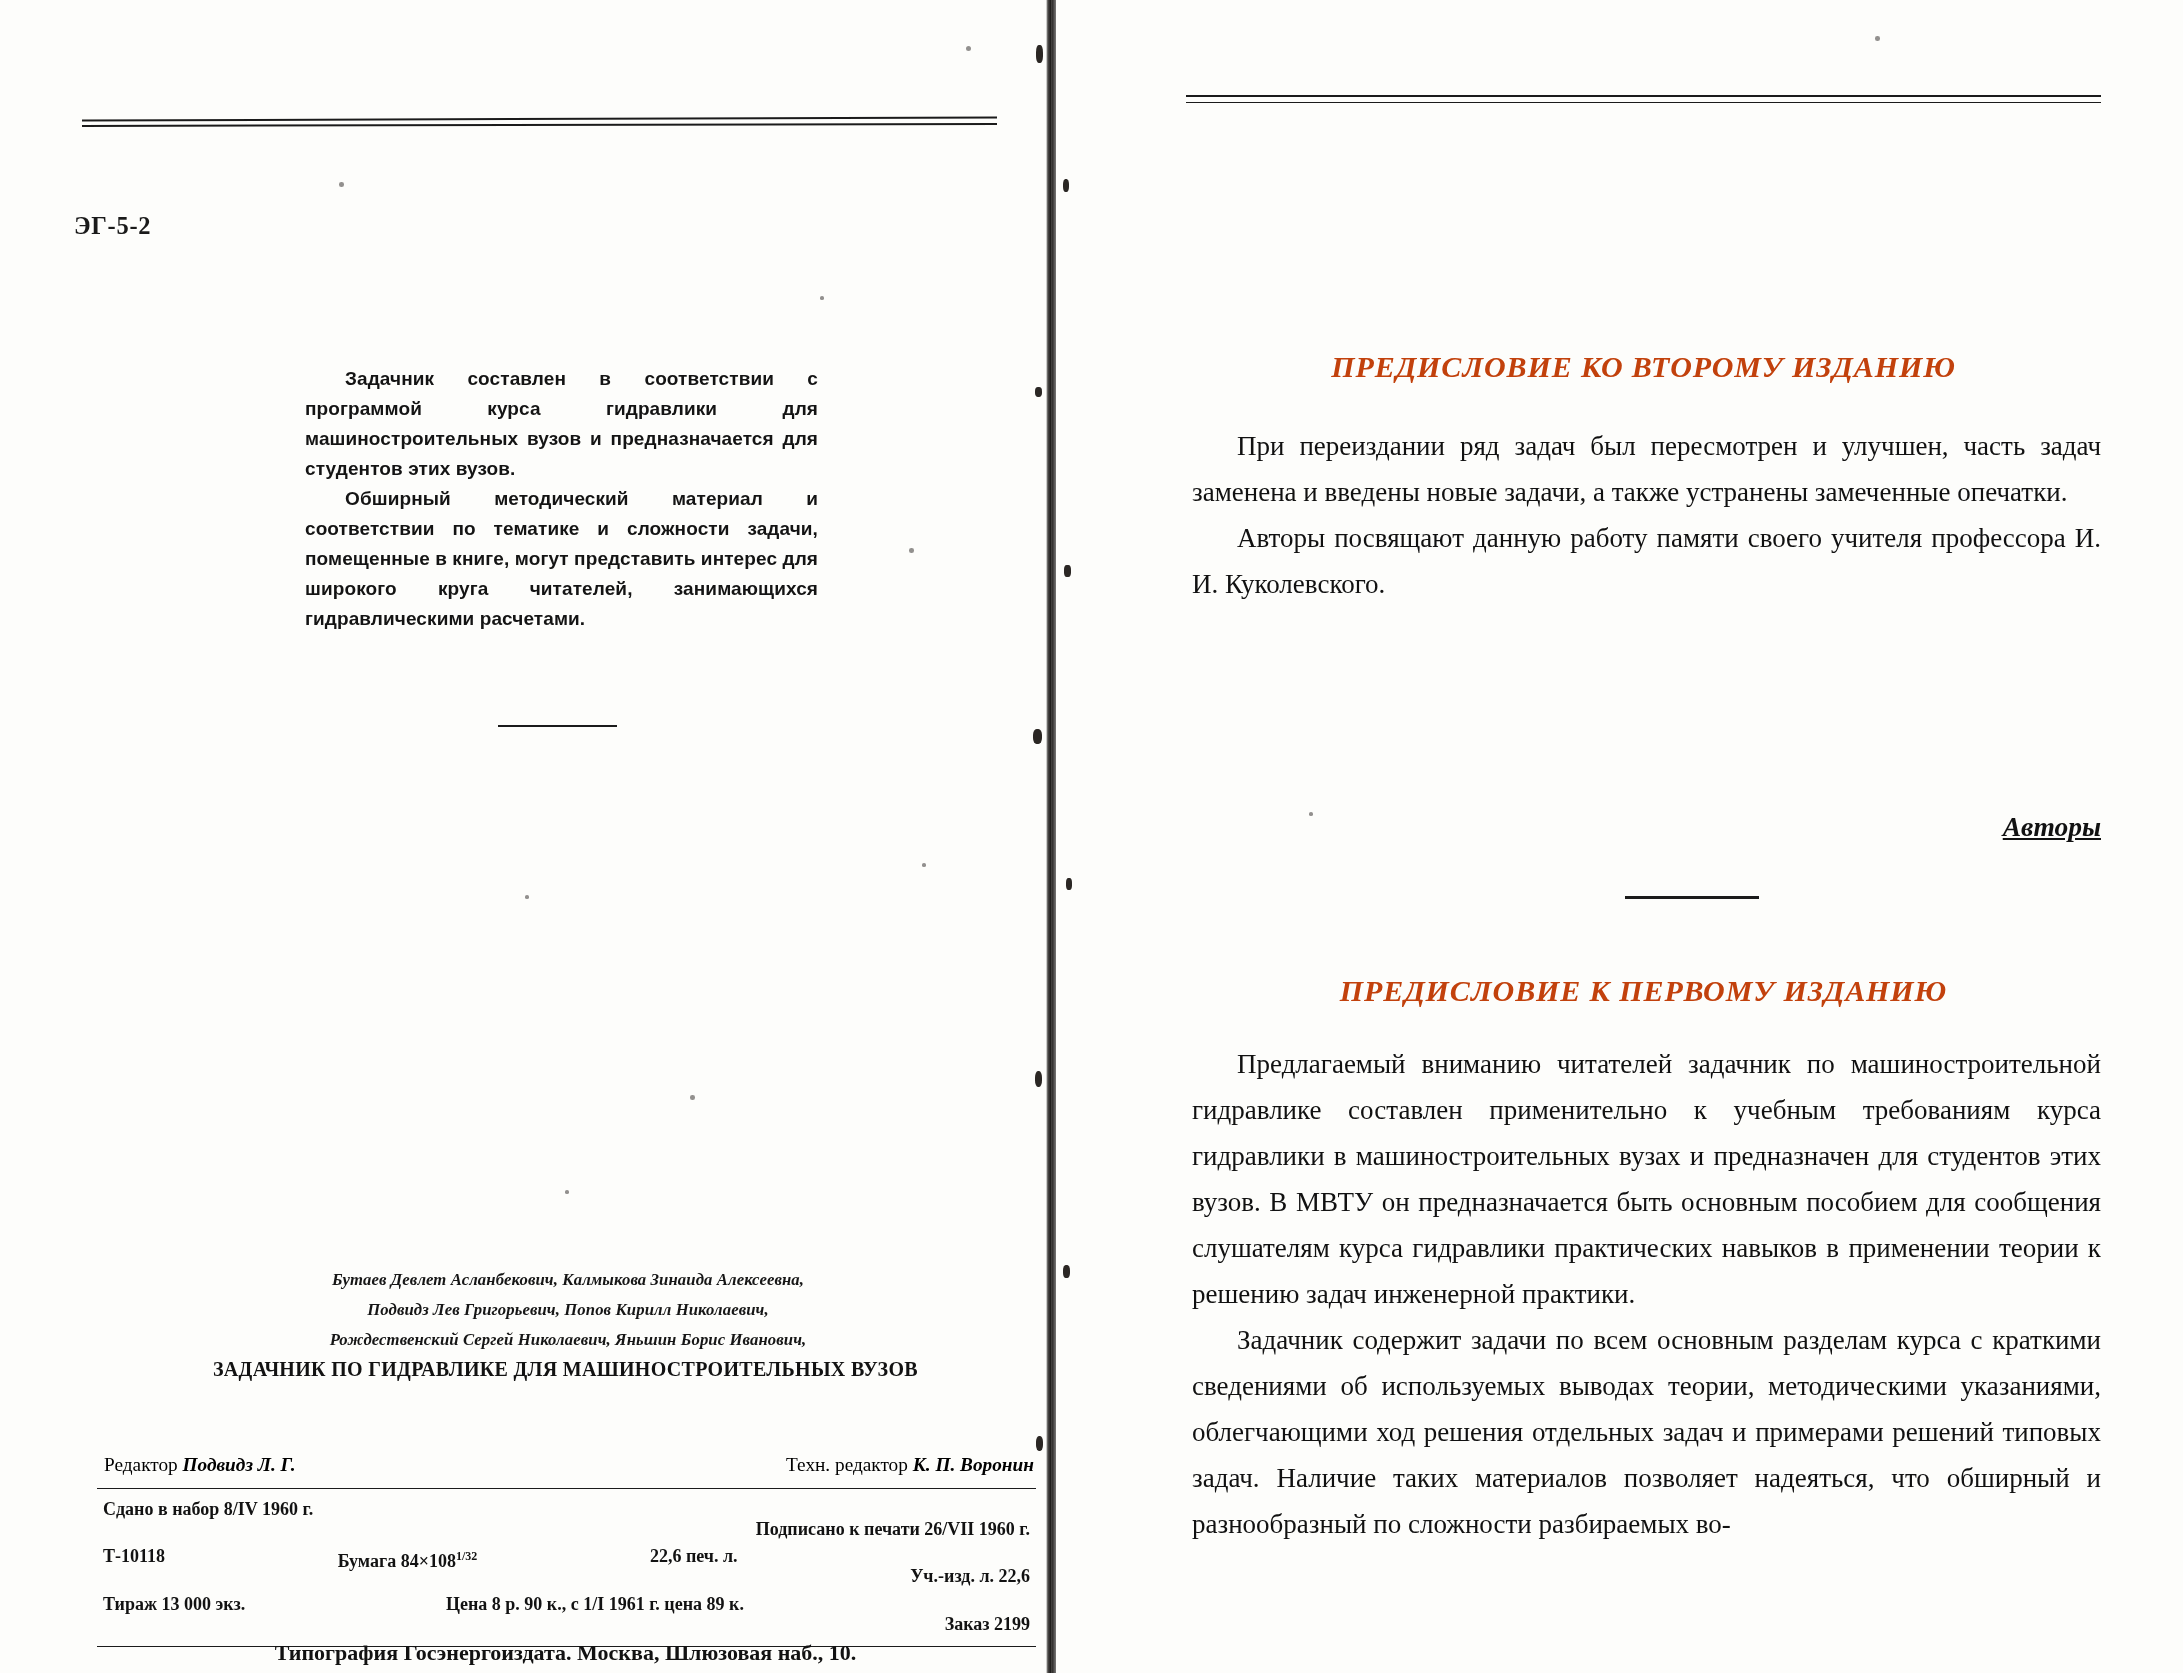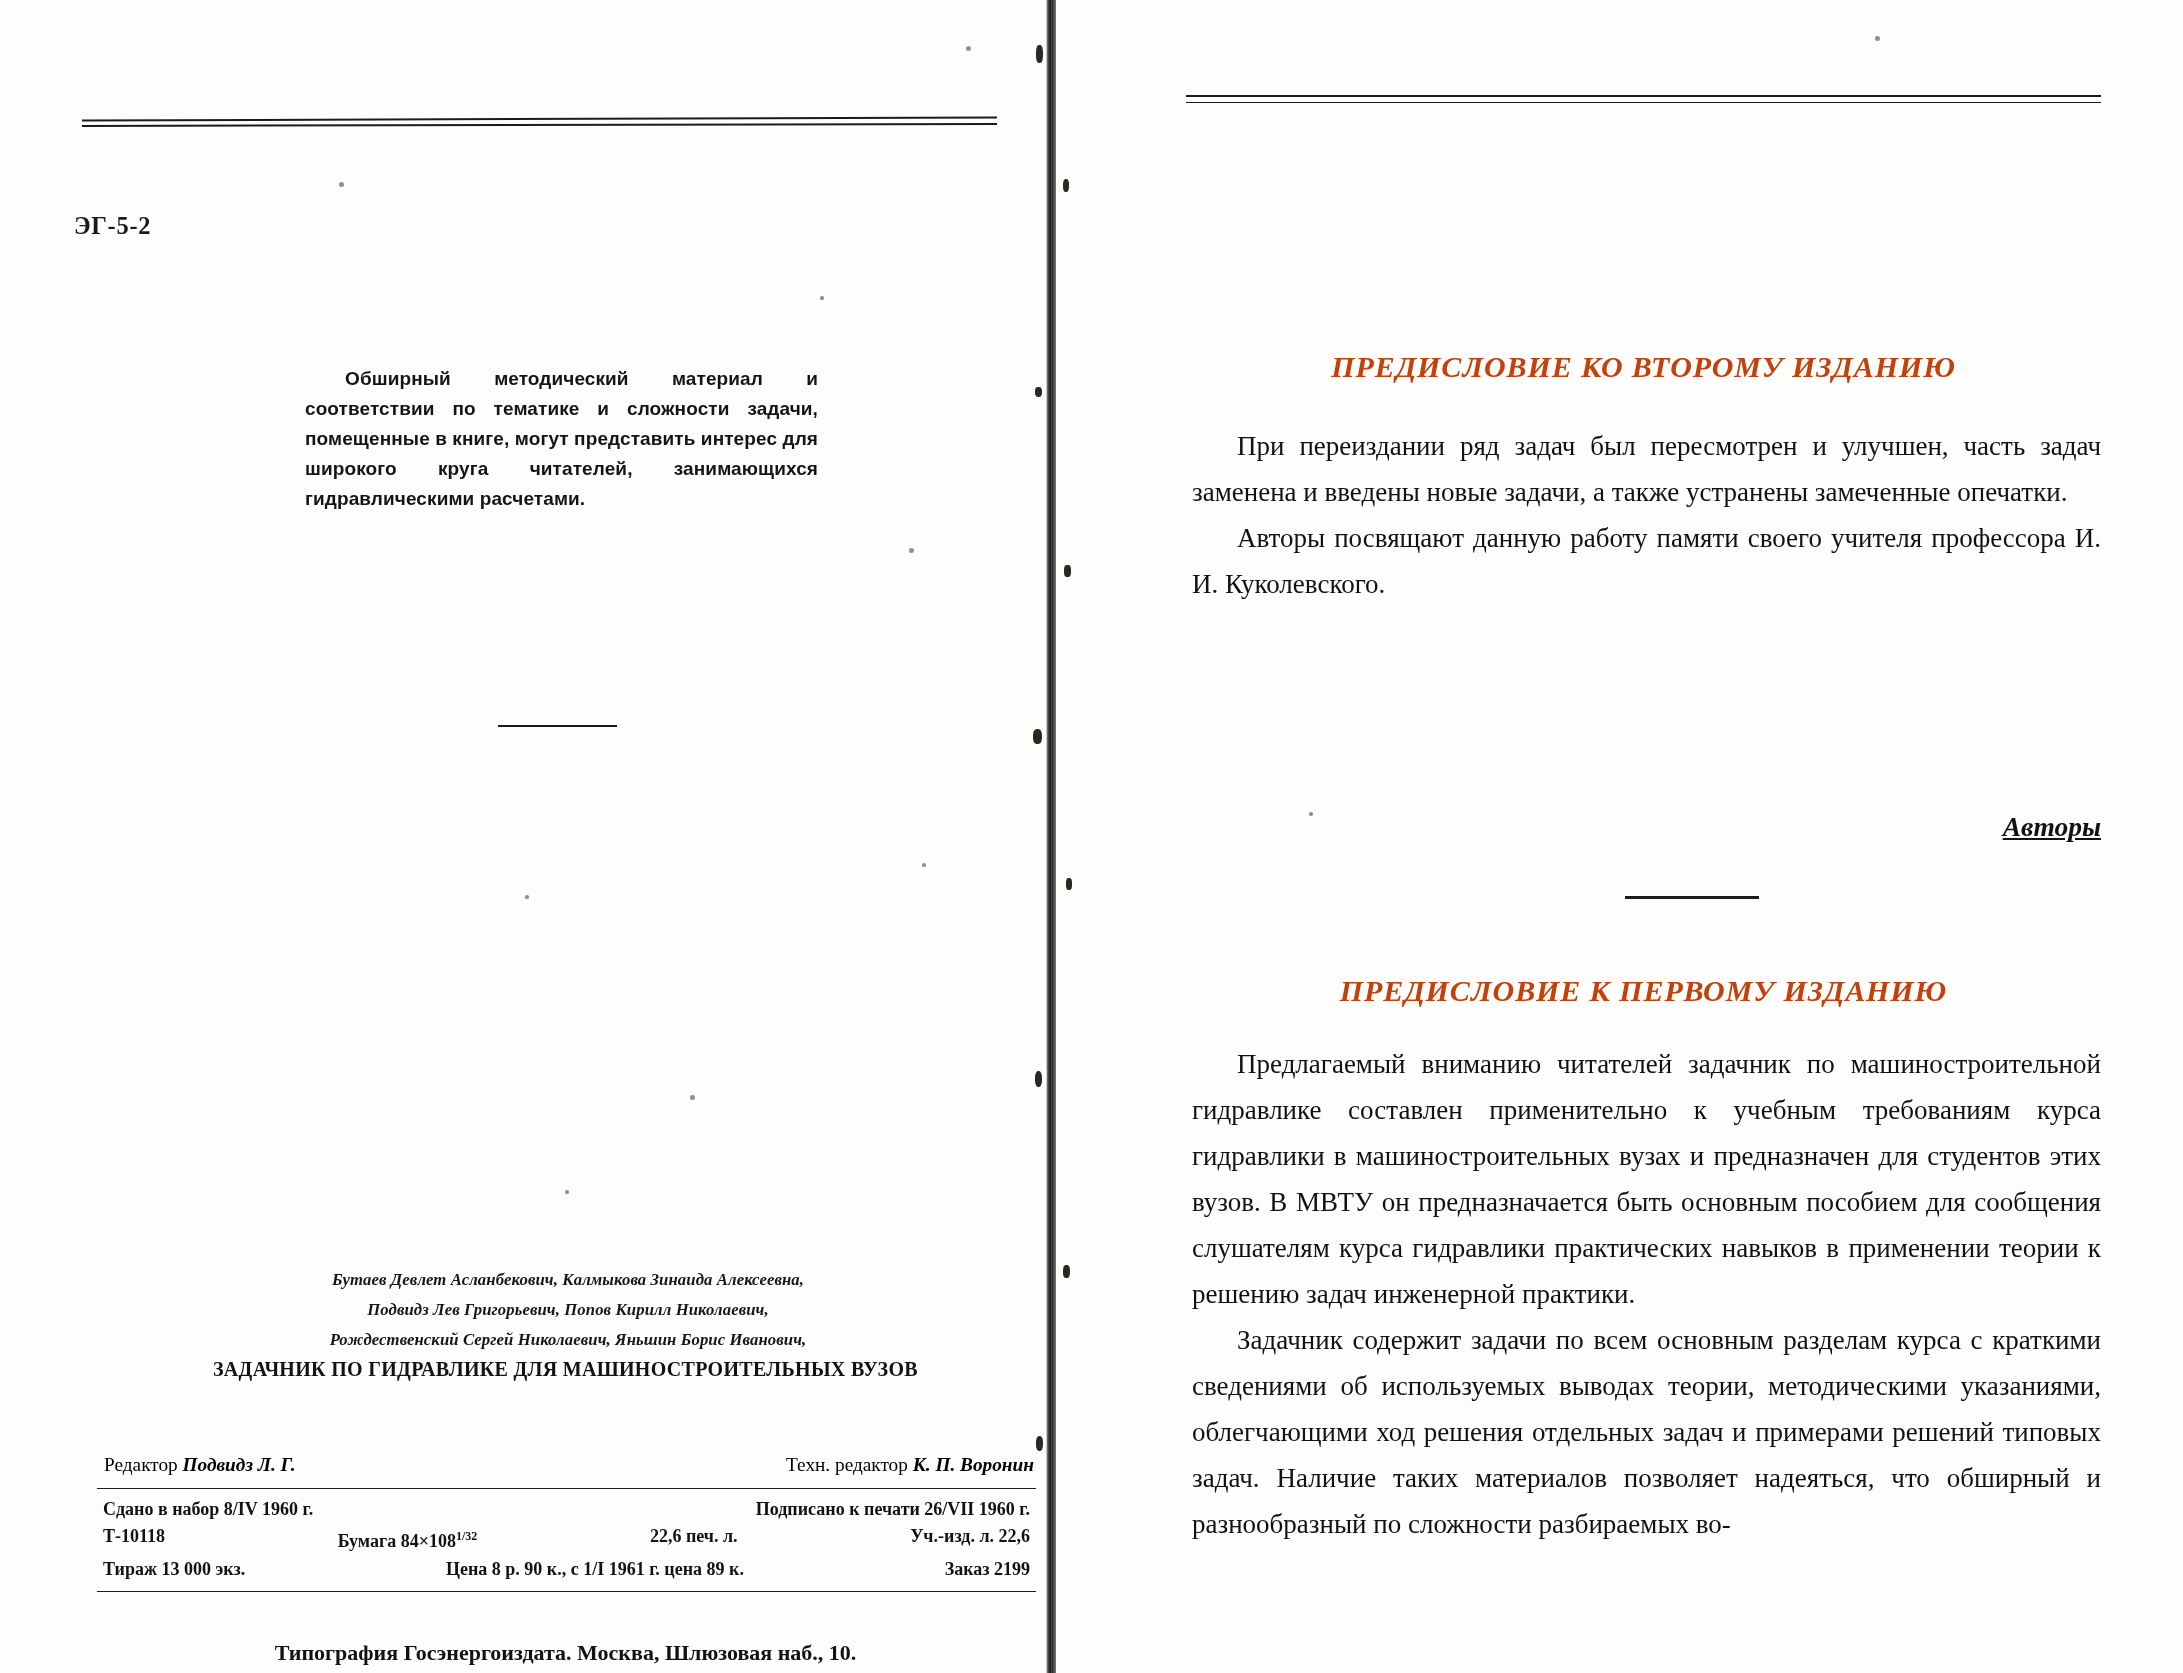--- a/index.html
+++ b/index.html
@@ -179,21 +179,21 @@
     color: #121212;
   }
   .imprint-table .irow {
     display: flex;
     justify-content: space-between;
     line-height: 27.5px;
     padding: 0 6px;
   }
   .imprint-table .irow .c1 { flex: 0 0 auto; }
   .imprint-table .irow .c2 { flex: 0 0 auto; }
-  .imprint-table .irow .c3 { flex: 0 0 auto; }
+  .imprint-table .irow .c3 { flex: 0 0 auto; margin-top: 20px; }
   .imprint-table .r1 .c1 { margin-right: 15px; }
   .sup { font-size: 12px; vertical-align: super; }
 
   .printer-line {
     position: absolute;
     left: 119px;
     top: 1608px;
     width: 893px;
     text-align: center;
     font-family: "Liberation Serif", serif;
@@ -295,20 +295,21 @@
 
 <div class="scan"></div>
 
 <div class="left-page">
 
   <div class="rule-double"></div>
 
   <div class="code-label">ЭГ-5-2</div>
 
   <div class="annot-block">
+    <p>Задачник составлен в соответствии с программой курса гидравлики для машиностроительных вузов и предназначается для студентов этих вузов.</p>
     <p>Обширный методический материал и соответствии по тематике и сложности задачи, помещенные в книге, могут представить интерес для широкого круга читателей, занимающихся гидравлическими расчетами.</p>
   </div>
 
   <div class="short-rule"></div>
 
   <div class="imprint-authors">
     <div>Бутаев Девлет Асланбекович, Калмыкова Зинаида Алексеевна,</div>
     <div>Подвидз Лев Григорьевич, Попов Кирилл Николаевич,</div>
     <div>Рождественский Сергей Николаевич, Яньшин Борис Иванович,</div>
   </div>

